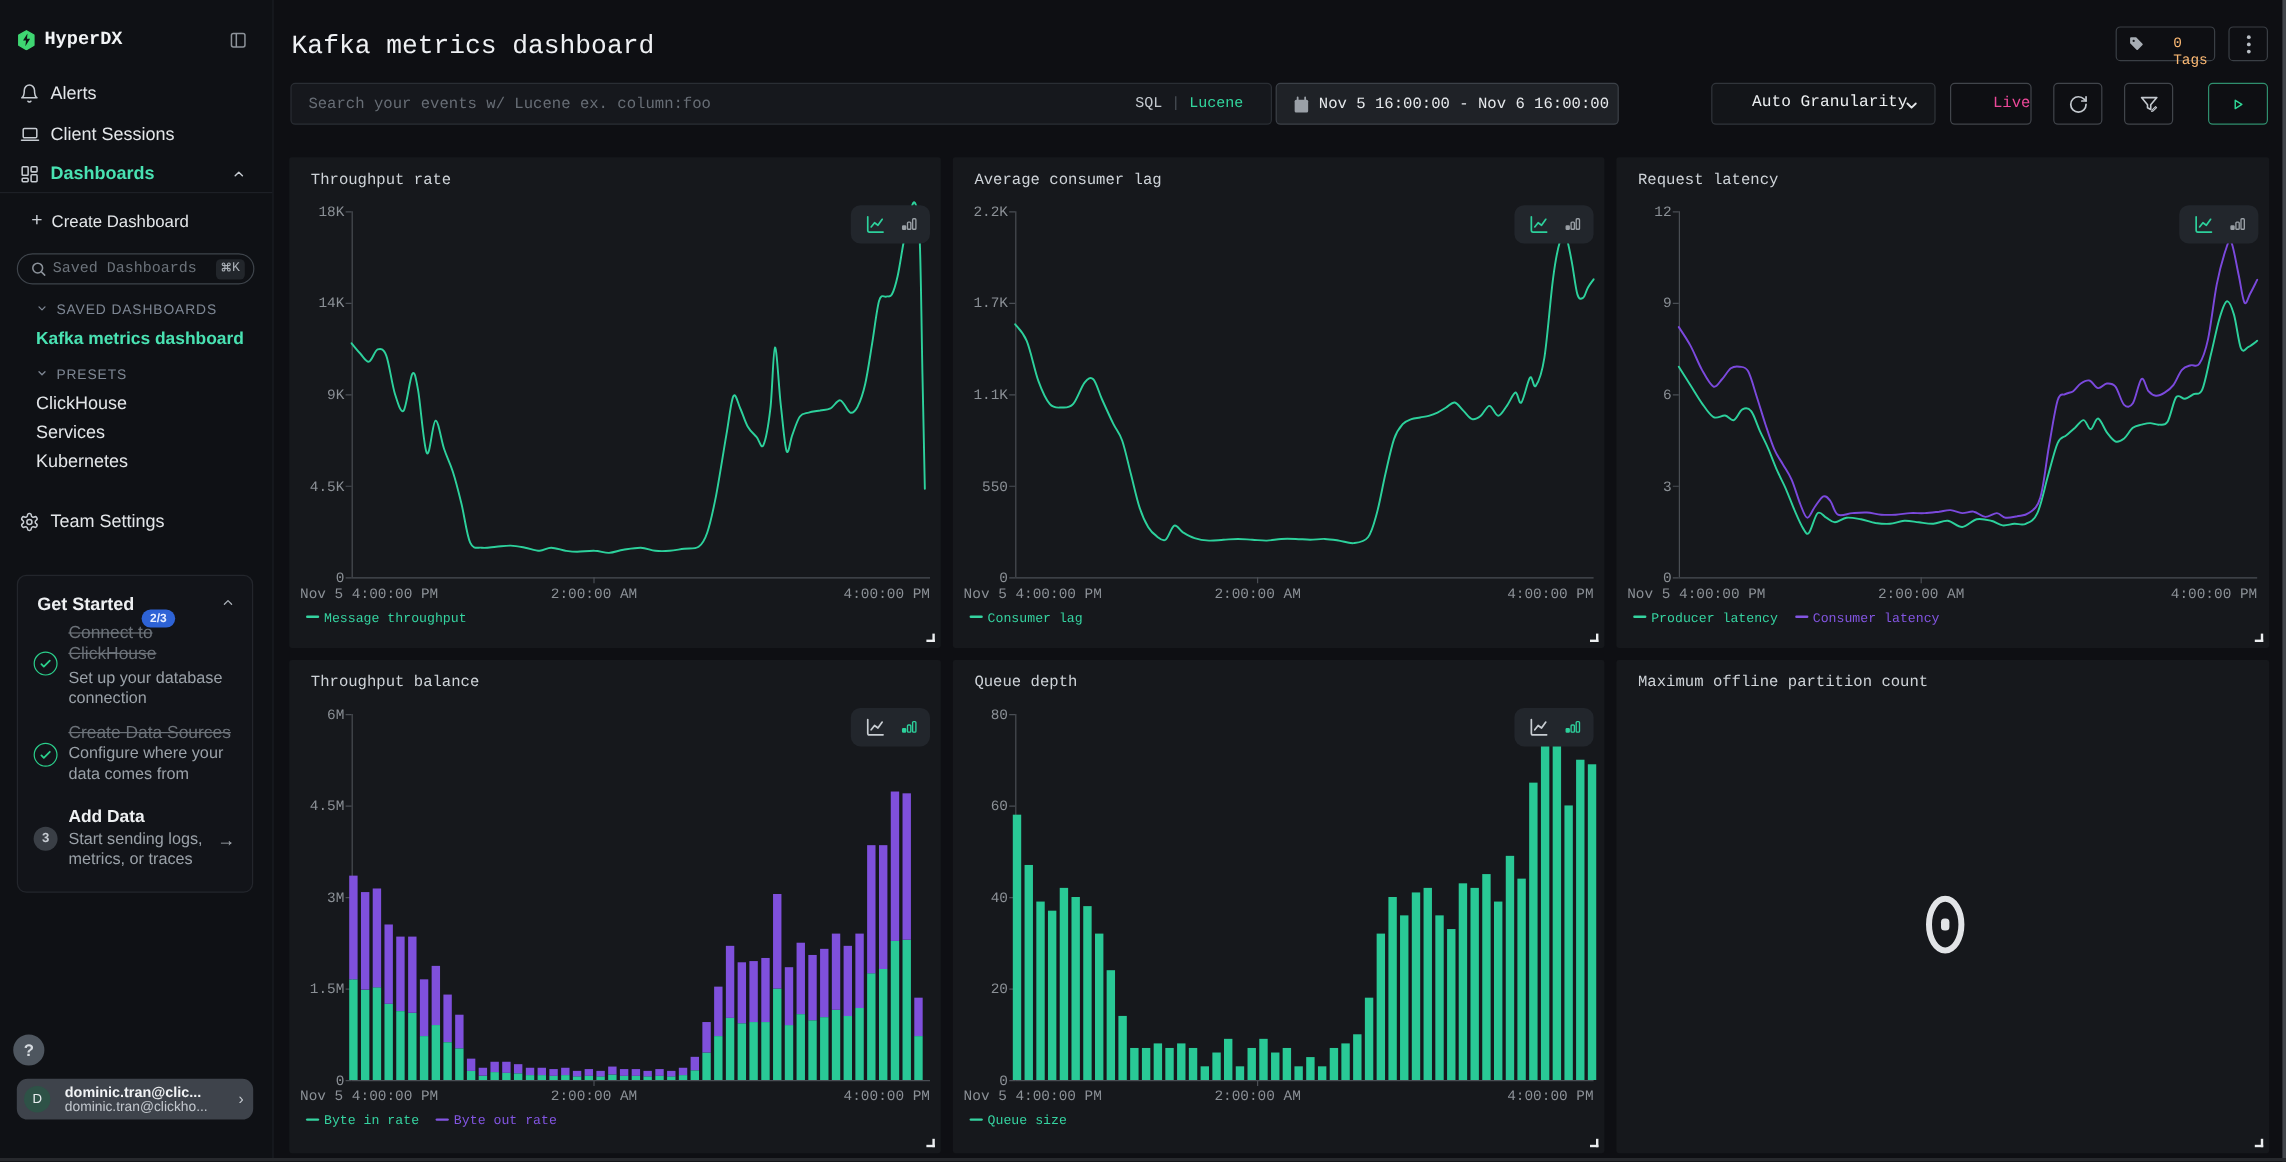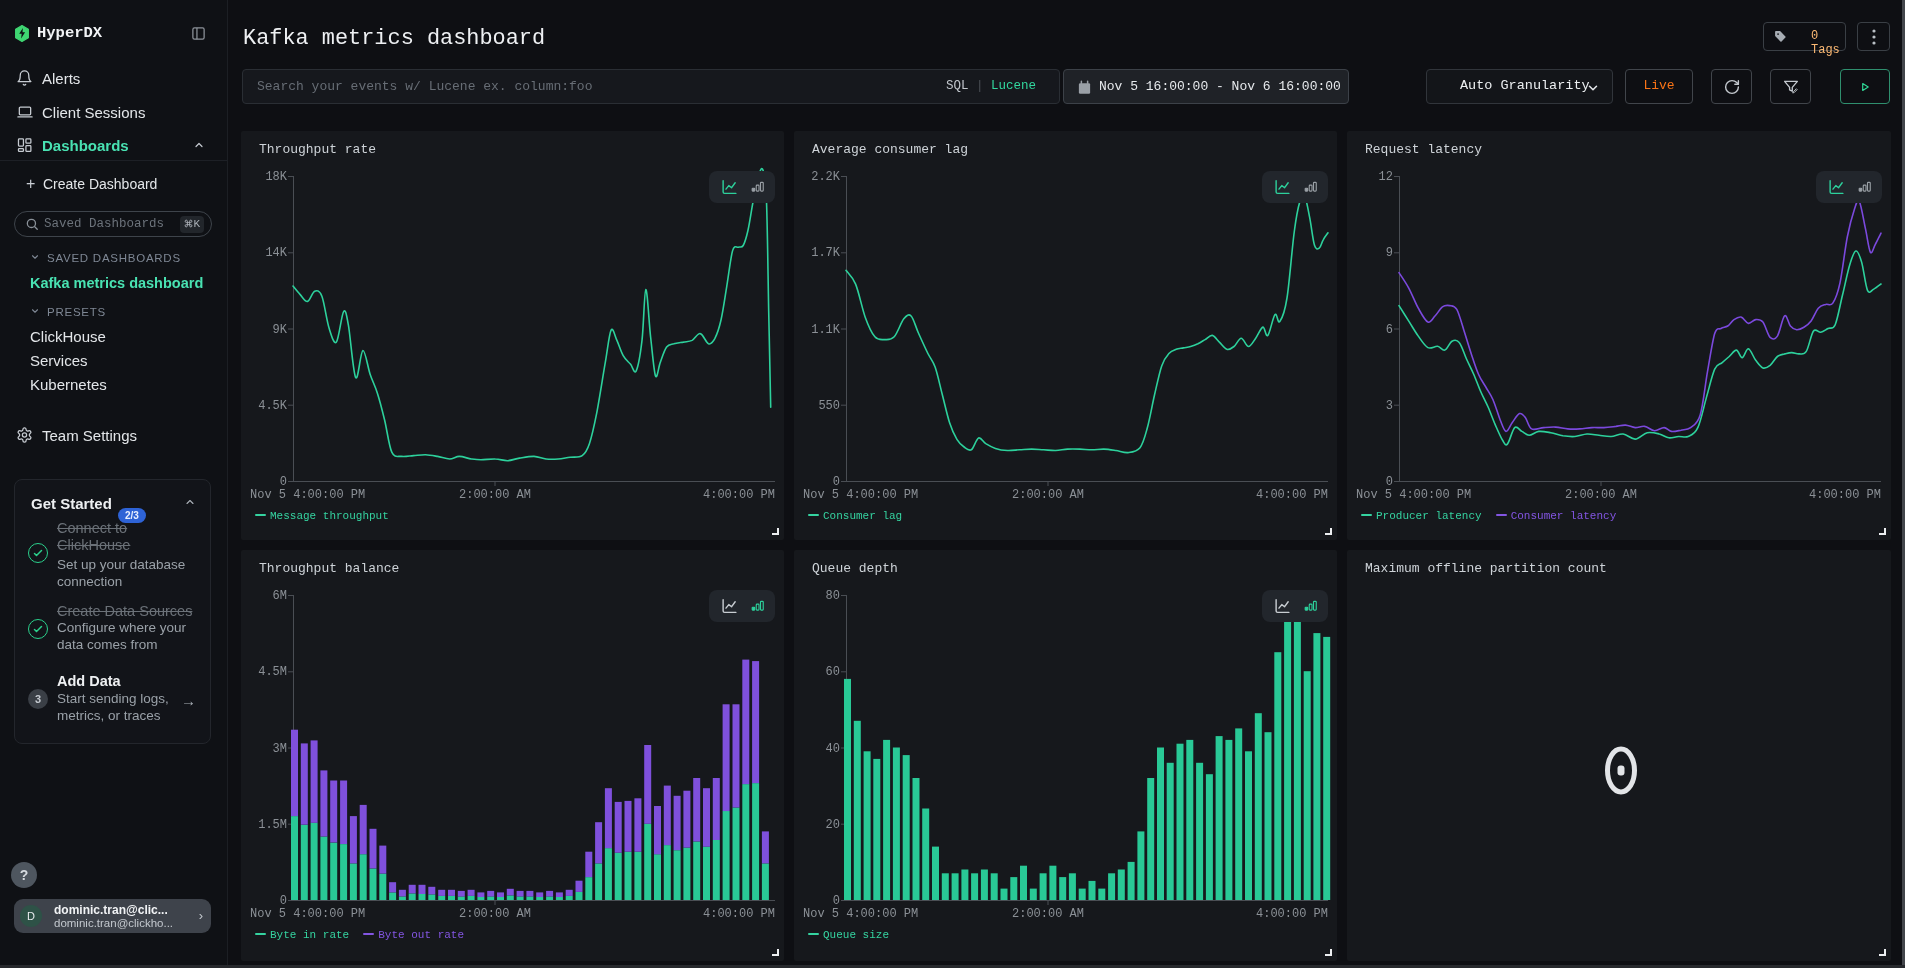--- a/index.html
+++ b/index.html
@@ -106,22 +106,22 @@
 .dbox .cal { position:absolute; left:13px; top:10px; }
 .dbox .t { position:absolute; left:35px; top:9px; font-family:"Liberation Mono", monospace;
   font-size:13px; color:#e6e9ec; }
 .gbox { position:absolute; left:1198px; top:69px; width:187px; height:35px;
   background:#131519; border:1px solid #31353b; border-radius:4px; }
 .gbox .t { position:absolute; left:11px; top:8px; font-family:"Liberation Mono", monospace;
   font-size:13.5px; color:#eceff1;margin-left:22px; }
 .gbox .chev { position:absolute; right:12px; top:11px; }
 .livebtn { position:absolute; left:1397px; top:69px; width:68px; height:35px;
   border:1px solid #41454b; border-radius:4px; }
-.livebtn .t { position:absolute; left:0; top:8px; width:100%; text-align:center;
-  font-family:"Liberation Mono", monospace; font-size:13px; color:#f97316; }
+.livebtn .t { position:absolute; left:0; top:8px; width:100%; text-align:right;
+  font-family:"Liberation Mono", monospace; font-size:13px; color:#ec4899; }
 .icobtn { position:absolute; top:69px; width:41px; height:35px; border:1px solid #41454b;
   border-radius:4px; }
 .icobtn svg { position:absolute; left:50%; top:50%; transform:translate(-50%,-50%); }
 .playbtn { position:absolute; left:1612px; top:69px; width:50px; height:35px;
   border:1px solid #2f8f6e; border-radius:4px; }
 .playbtn svg { position:absolute; left:50%; top:50%; transform:translate(-50%,-50%); }
 
 
 .panel { position:absolute; background:#16181c; border-radius:2px; }
 .ptitle { position:absolute; left:18px; top:11px; font-family:"Liberation Mono", monospace;

